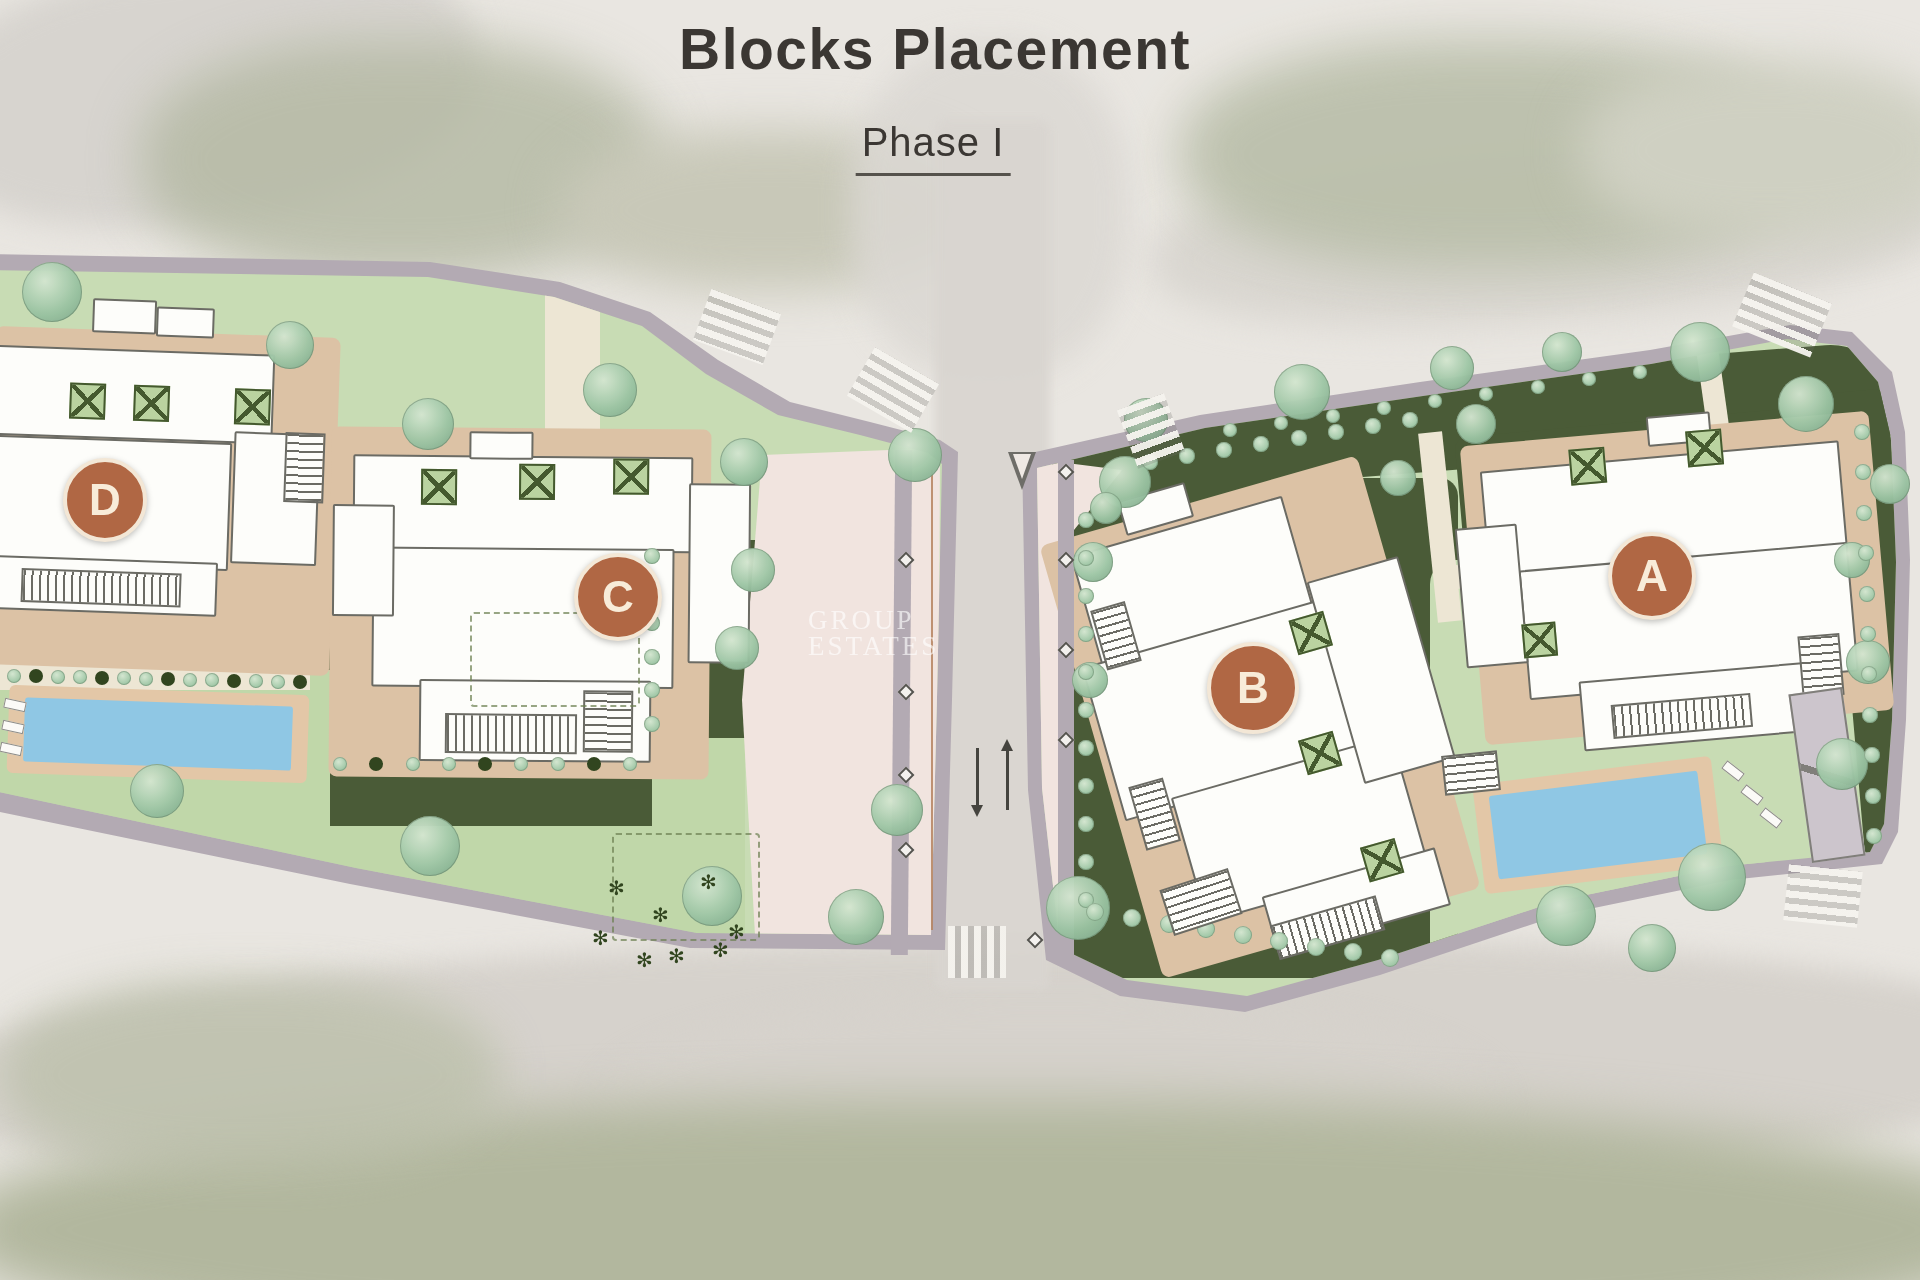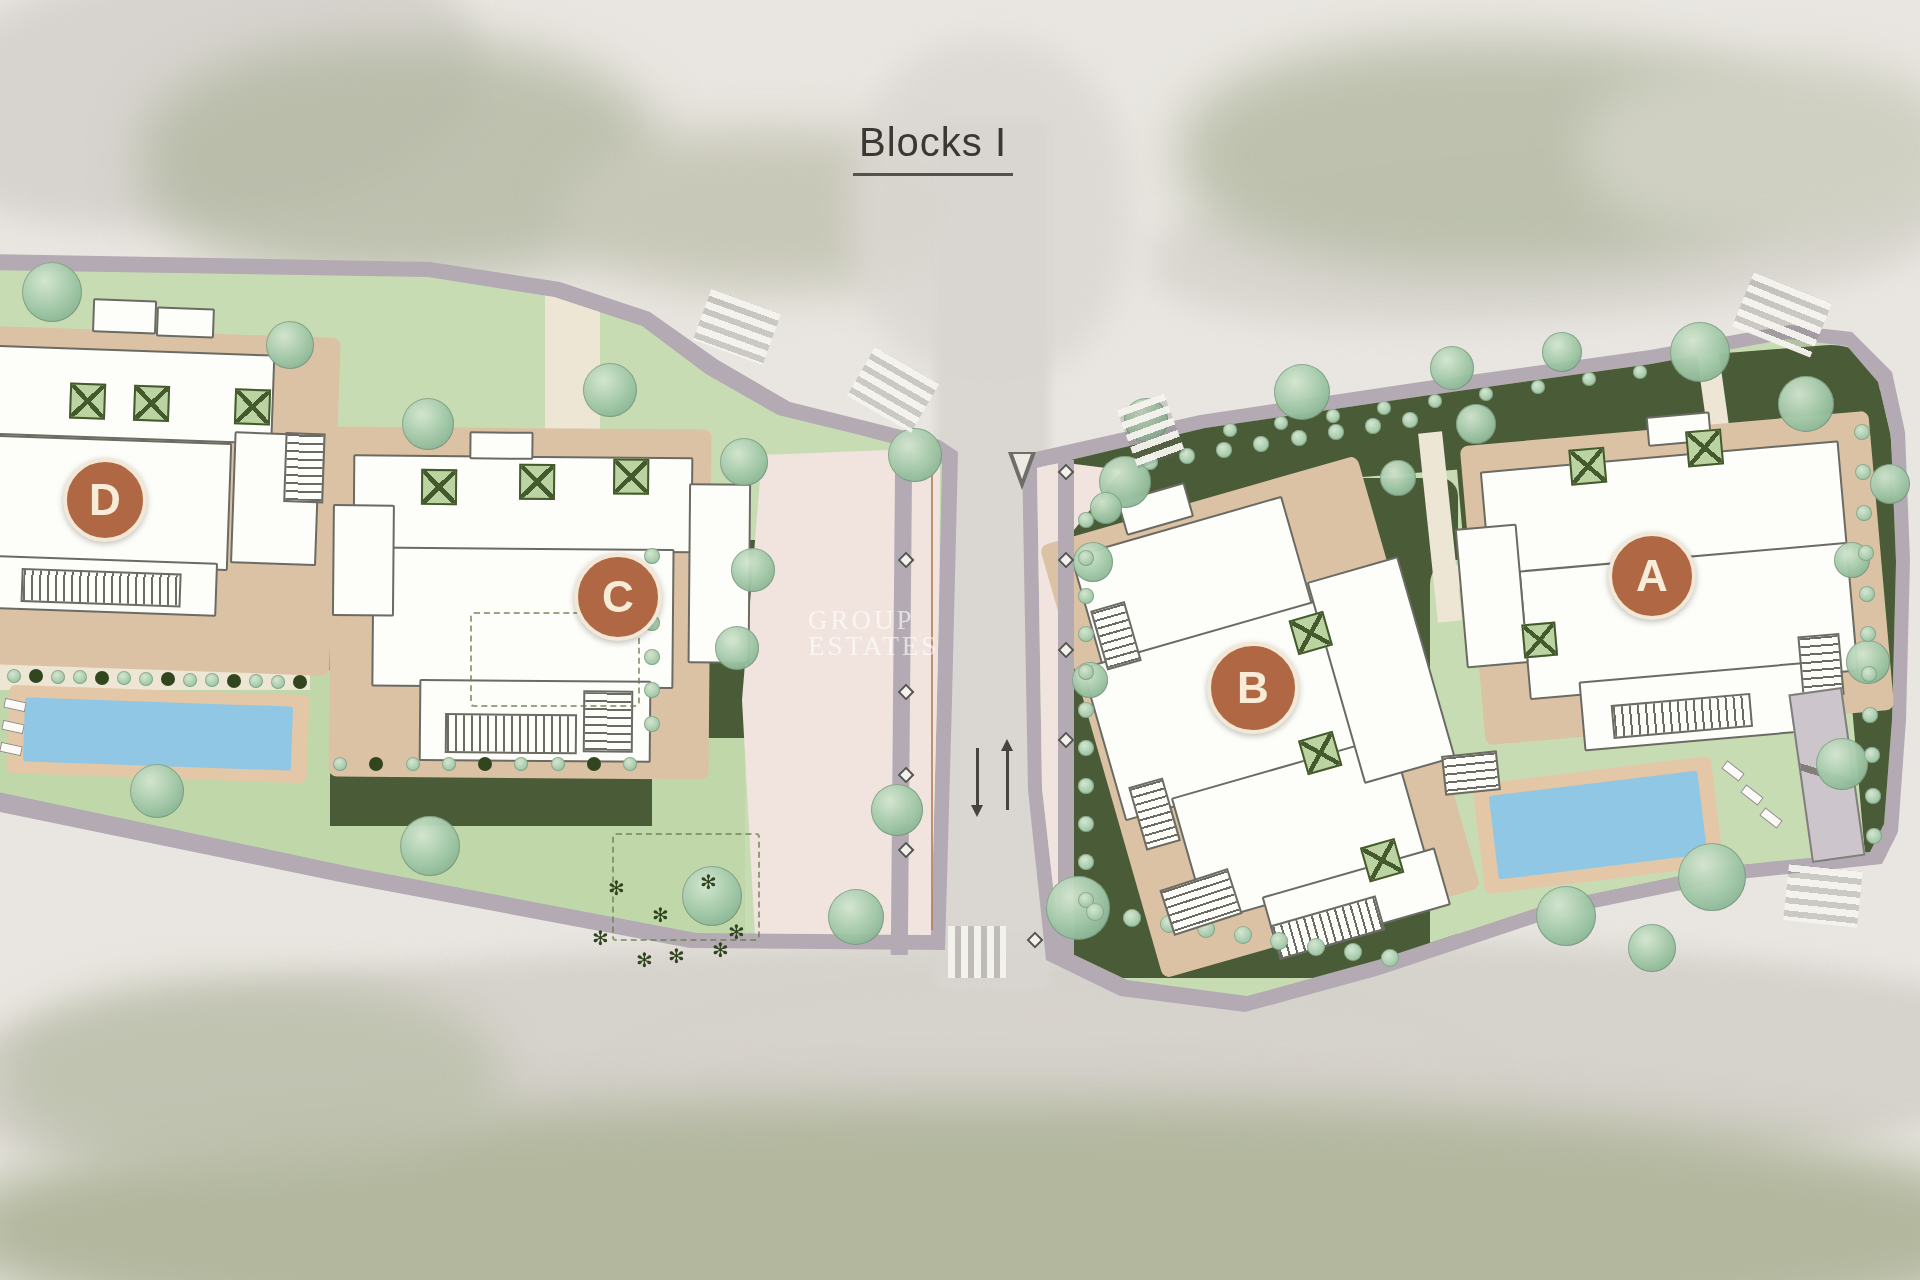--- a/index.html
+++ b/index.html
@@ -346,14 +346,15 @@
       <span>A</span>
     </div>
 
   <div id="watermark">
     <span class="wm-col">
       <span>GROUP</span>
       <span>ESTATES</span>
     </span>
   </div>
 
-  <div id="phasewrap">Blocks I</div>
+  <div id="titlewrap">Blocks Placement</div>
+  <div id="phasewrap">Phase I</div>
 </div>
 
 </body></html>

